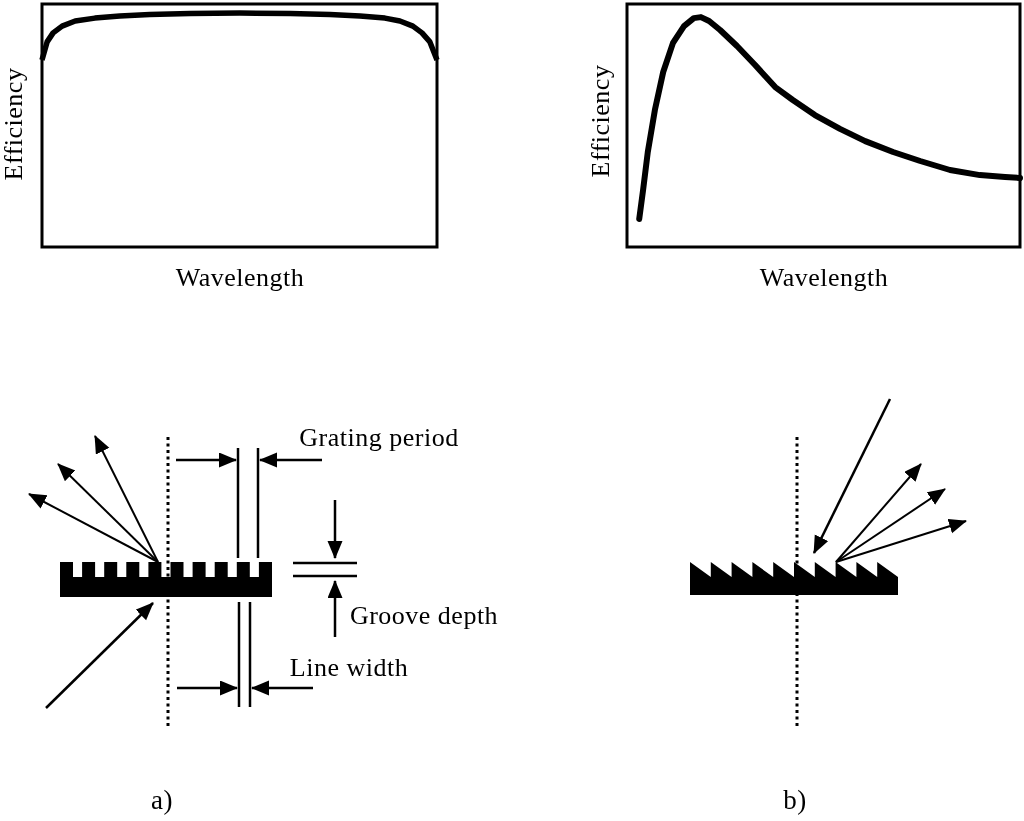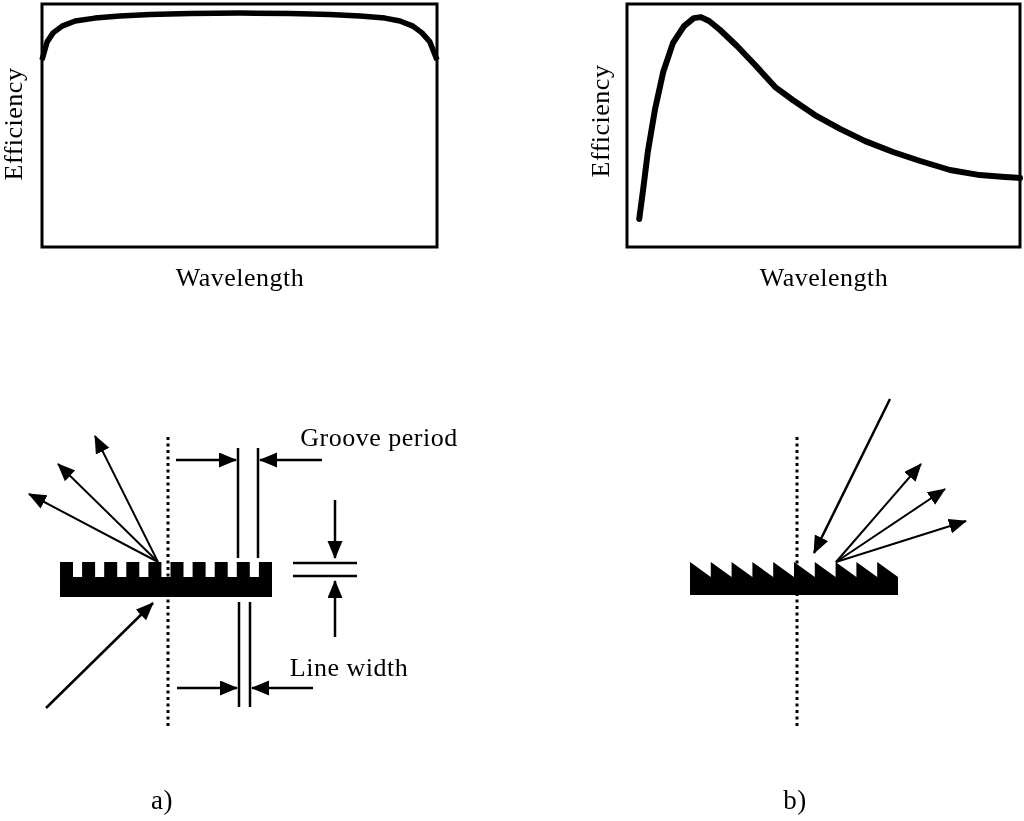--- a/index.html
+++ b/index.html
@@ -111,18 +111,19 @@
       </g>
     </g>
   </svg>
 
   <div class="lbl vert" style="left:14px;  top:124px;">Efficiency</div>
   <div class="lbl" style="left:240px; top:278px;">Wavelength</div>
 
   <div class="lbl vert" style="left:601px; top:121px;">Efficiency</div>
   <div class="lbl" style="left:824px; top:278px;">Wavelength</div>
 
-  <div class="lbl" style="left:379px; top:438px;">Groove period</div>
+  <div class="lbl" style="left:379px; top:438px;">Grating period</div>
+  <div class="lbl" style="left:424px; top:616px;">Groove depth</div>
   <div class="lbl" style="left:349px; top:668px;">Line width</div>
 
   <div class="lbl caption" style="left:162px; top:800px;">a)</div>
   <div class="lbl caption" style="left:795px; top:800px;">b)</div>
 </div>
 
 </body></html>

